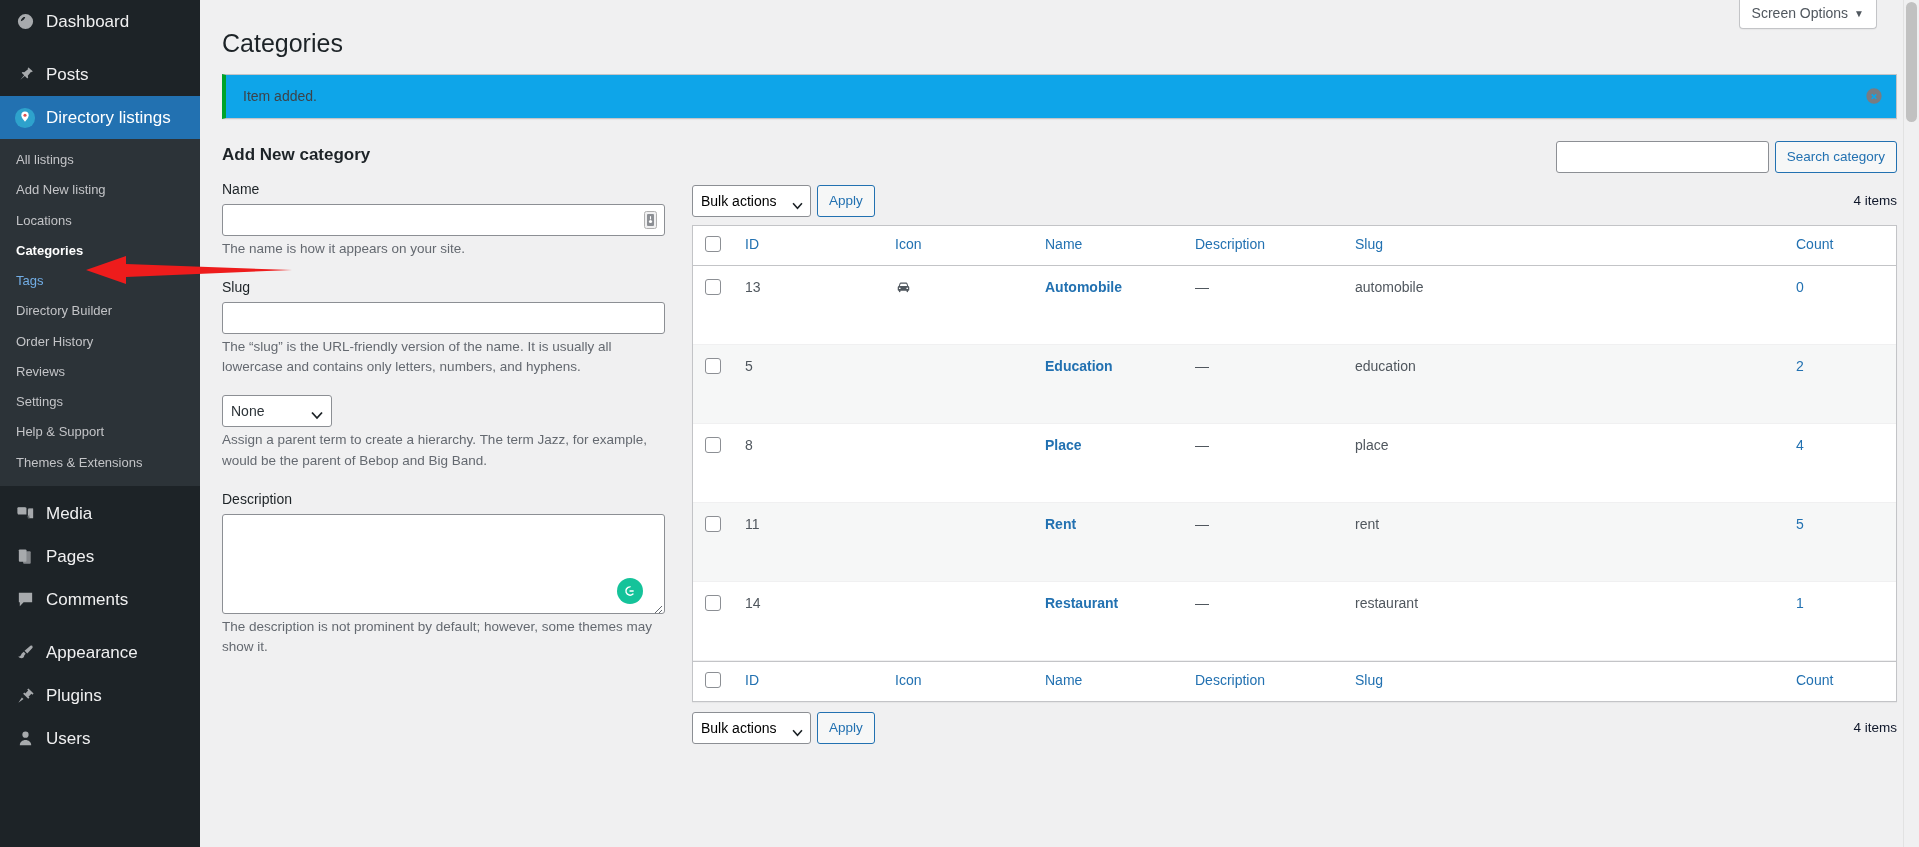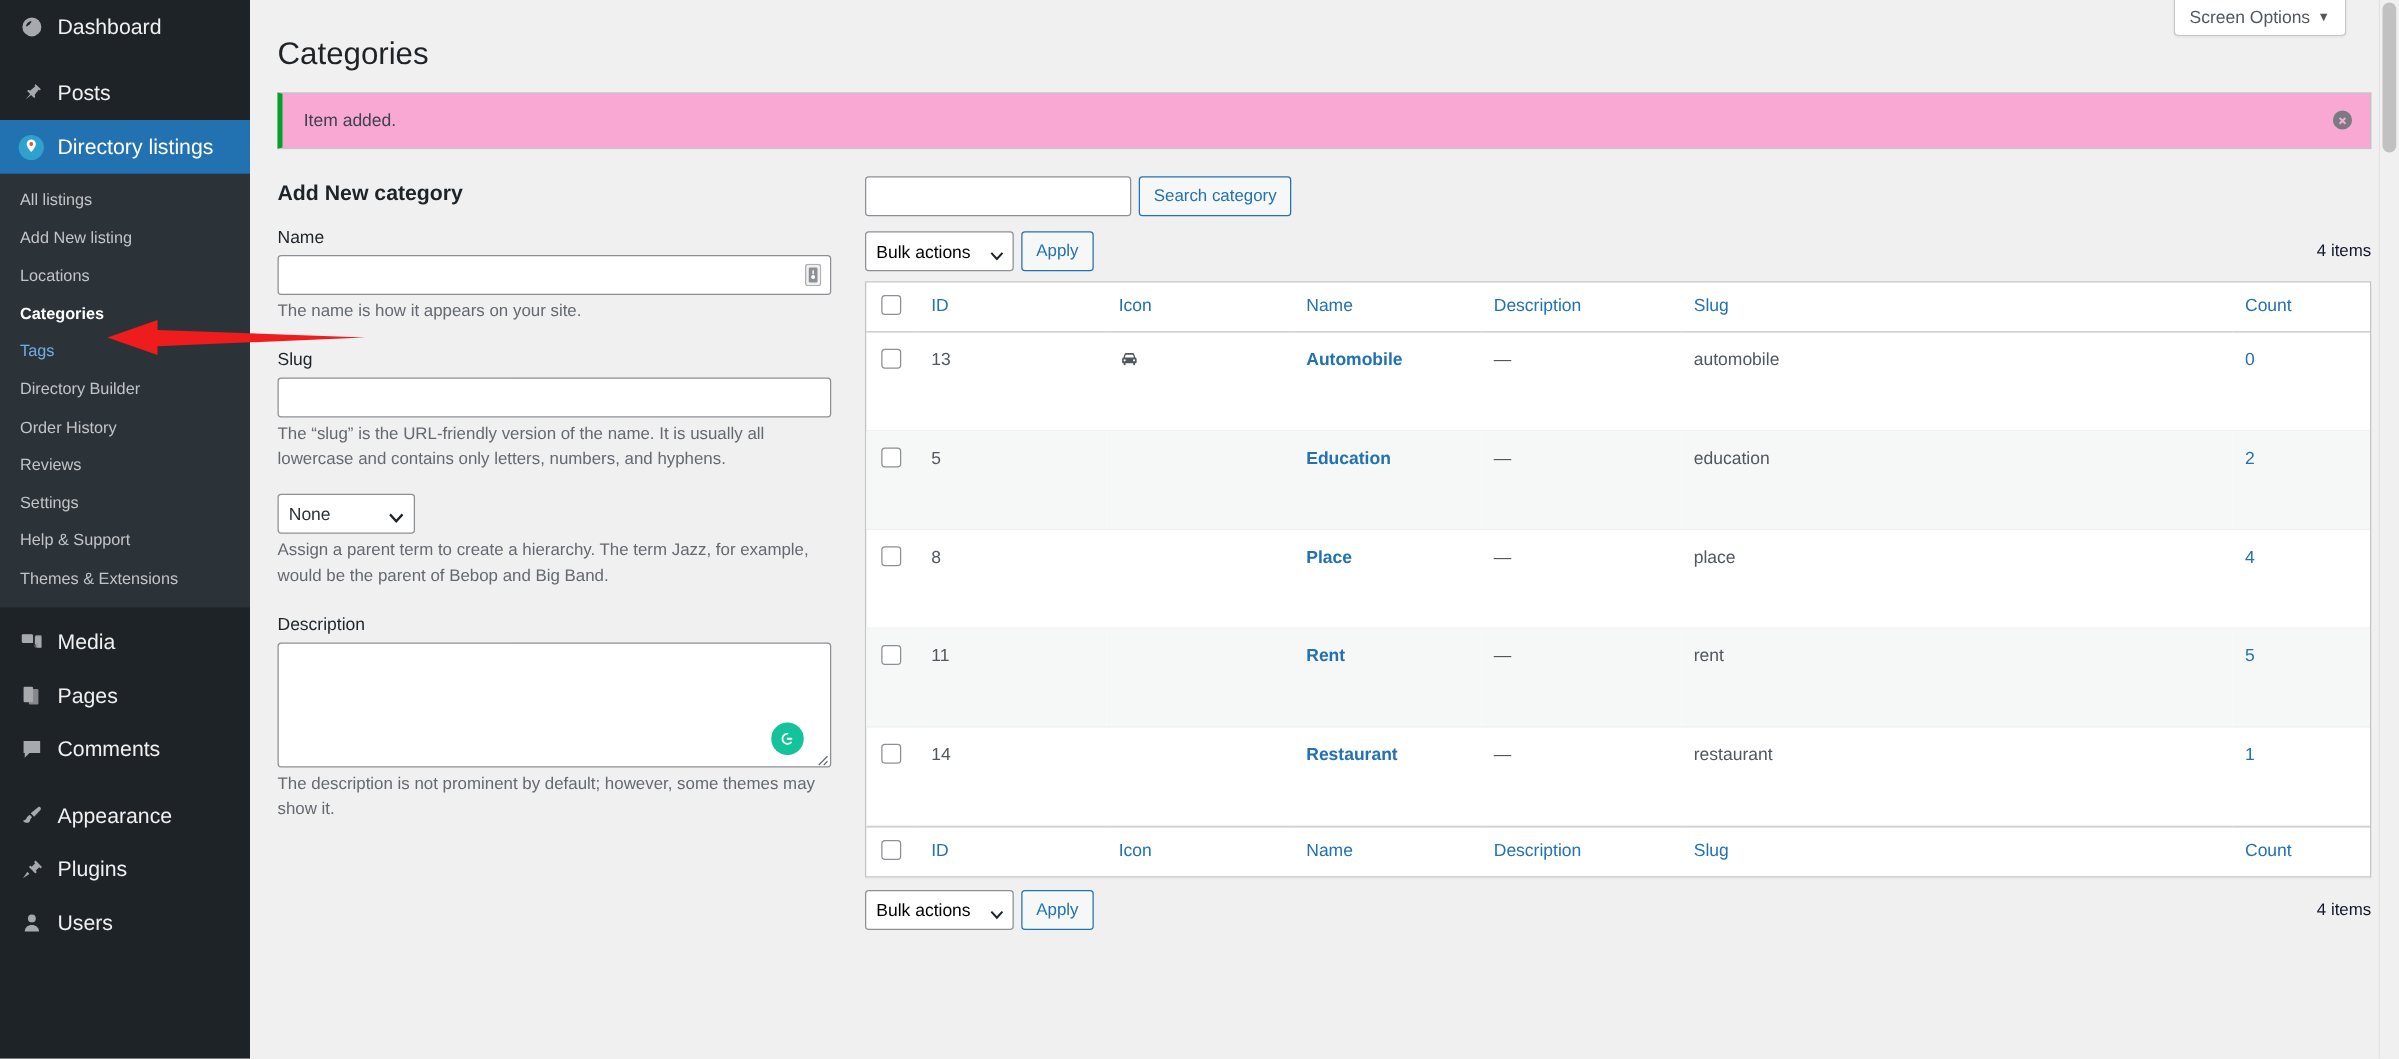--- a/index.html
+++ b/index.html
@@ -86,21 +86,21 @@
   h1.page-title {
     font-size: 25px;
     font-weight: 400;
     color: #1d2327;
     margin: 18px 0 10px 0;
     padding: 9px 0 4px 0;
     line-height: 1.3;
   }
 
   .notice {
-    background: #f9a8d4;
+    background: #0ea5e9;
     border: 1px solid #c3c4c7;
     border-left: 4px solid #00a32a;
     padding: 12px 12px;
     margin: 5px 0 16px 0;
     position: relative;
     height: 45px;
     display: flex; align-items: center;
     box-shadow: 0 1px 1px rgba(0,0,0,.04);
   }
   .notice p { margin: 0; font-size: 14px; color: #3c434a; padding-left: 5px;}
@@ -166,21 +166,21 @@
     display: flex; align-items: center; justify-content: center;
     cursor: pointer;
   }
   .resize-grip {
     position: absolute; right: 2px; bottom: 2px;
     width: 12px; height: 12px; cursor: nwse-resize;
   }
 
   
   .search-box {
-    display: flex; align-items: center;
+    display: flex; justify-content: flex-end; align-items: center;
     margin: 6px 0 12px 0; gap: 6px;
   }
   .search-input {
     width: 213px; height: 32px;
     border: 1px solid #8c8f94; border-radius: 3px;
     background: #fff; padding: 0 8px;
     font-size: 14px; font-family: "Liberation Sans", sans-serif;
     outline: none;
   }
   .btn-secondary {

